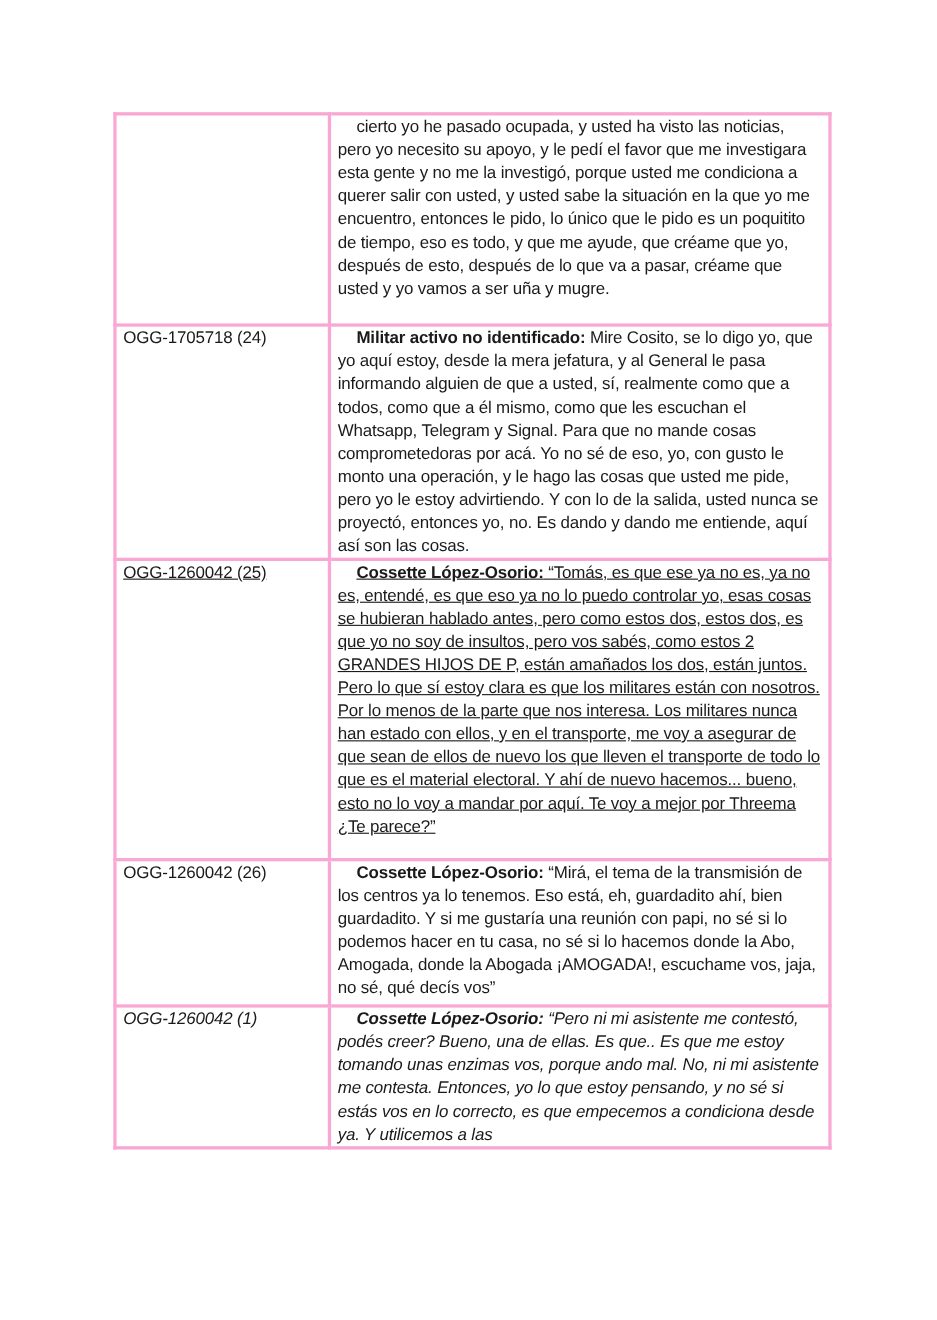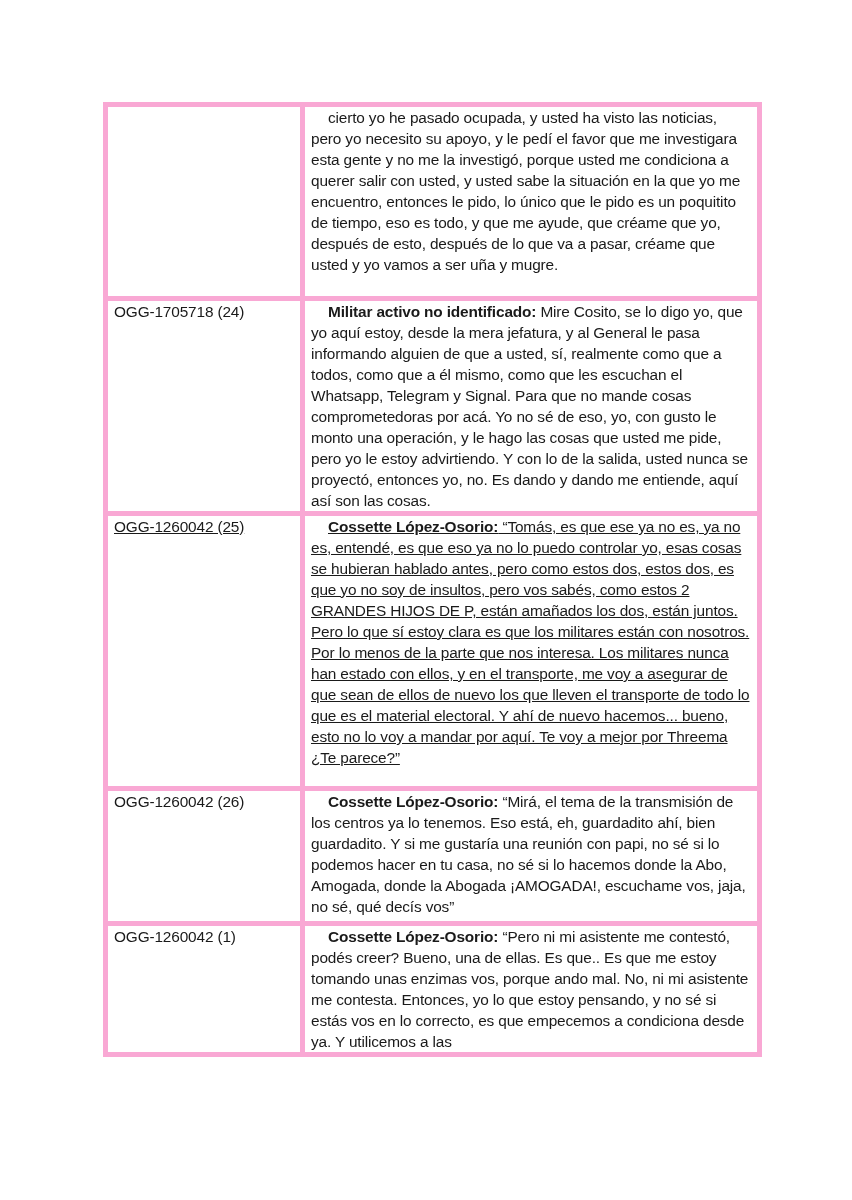--- a/index.html
+++ b/index.html
@@ -5,32 +5,32 @@
   html, body { margin: 0; padding: 0; background: #ffffff; }
   body { width: 852px; height: 1200px; position: relative; overflow: hidden;
          font-family: "Liberation Sans", "DejaVu Sans", sans-serif; color: #1a1a1a; }
   .page { position: absolute; left: 0; top: 0; width: 852px; height: 1200px; background: #fff; }
   table.transcript {
     position: absolute; left: 103px; top: 102px; width: 646px;
     border-collapse: collapse; table-layout: fixed;
     font-size: 15.4px; line-height: 21px; letter-spacing: -0.15px;
   }
   table.transcript td {
-    border: 5px solid #f9a8d4; vertical-align: top;
+    border: 3px solid #f9a8d4; vertical-align: top;
     padding: 0 6px 0 6px; word-wrap: break-word;
   }
   td.ref { width: 180px; }
   td.text { width: 440px; }
   .speaker { font-weight: bold; margin-left: 17px; }
   .row-0 td { height: 189px; }
   .row-1 td { height: 210px; }
   .row-2 td { height: 270px; text-decoration: underline; }
   .row-3 td { height: 130px; }
   .row-4 td { height: 62px; }
-  .row-5 td { height: 124px; }
+  .row-5 td { height: 124px; font-style: italic; }
 </style>
 </head>
 <body>
 
 <div class="page">
   <table class="transcript">
     <tbody>
       <tr class="row-0">
         <td class="ref"></td>
         <td class="text"><span class="speaker"></span><span>cierto yo he pasado ocupada, y usted ha visto las noticias, pero yo necesito su apoyo, y le pedí el favor que me investigara esta gente y no me la investigó, porque usted me condiciona a querer salir con usted, y usted sabe la situación en la que yo me encuentro, entonces le pido, lo único que le pido es un poquitito de tiempo, eso es todo, y que me ayude, que créame que yo, después de esto, después de lo que va a pasar, créame que usted y yo vamos a ser uña y mugre.</span></td>

